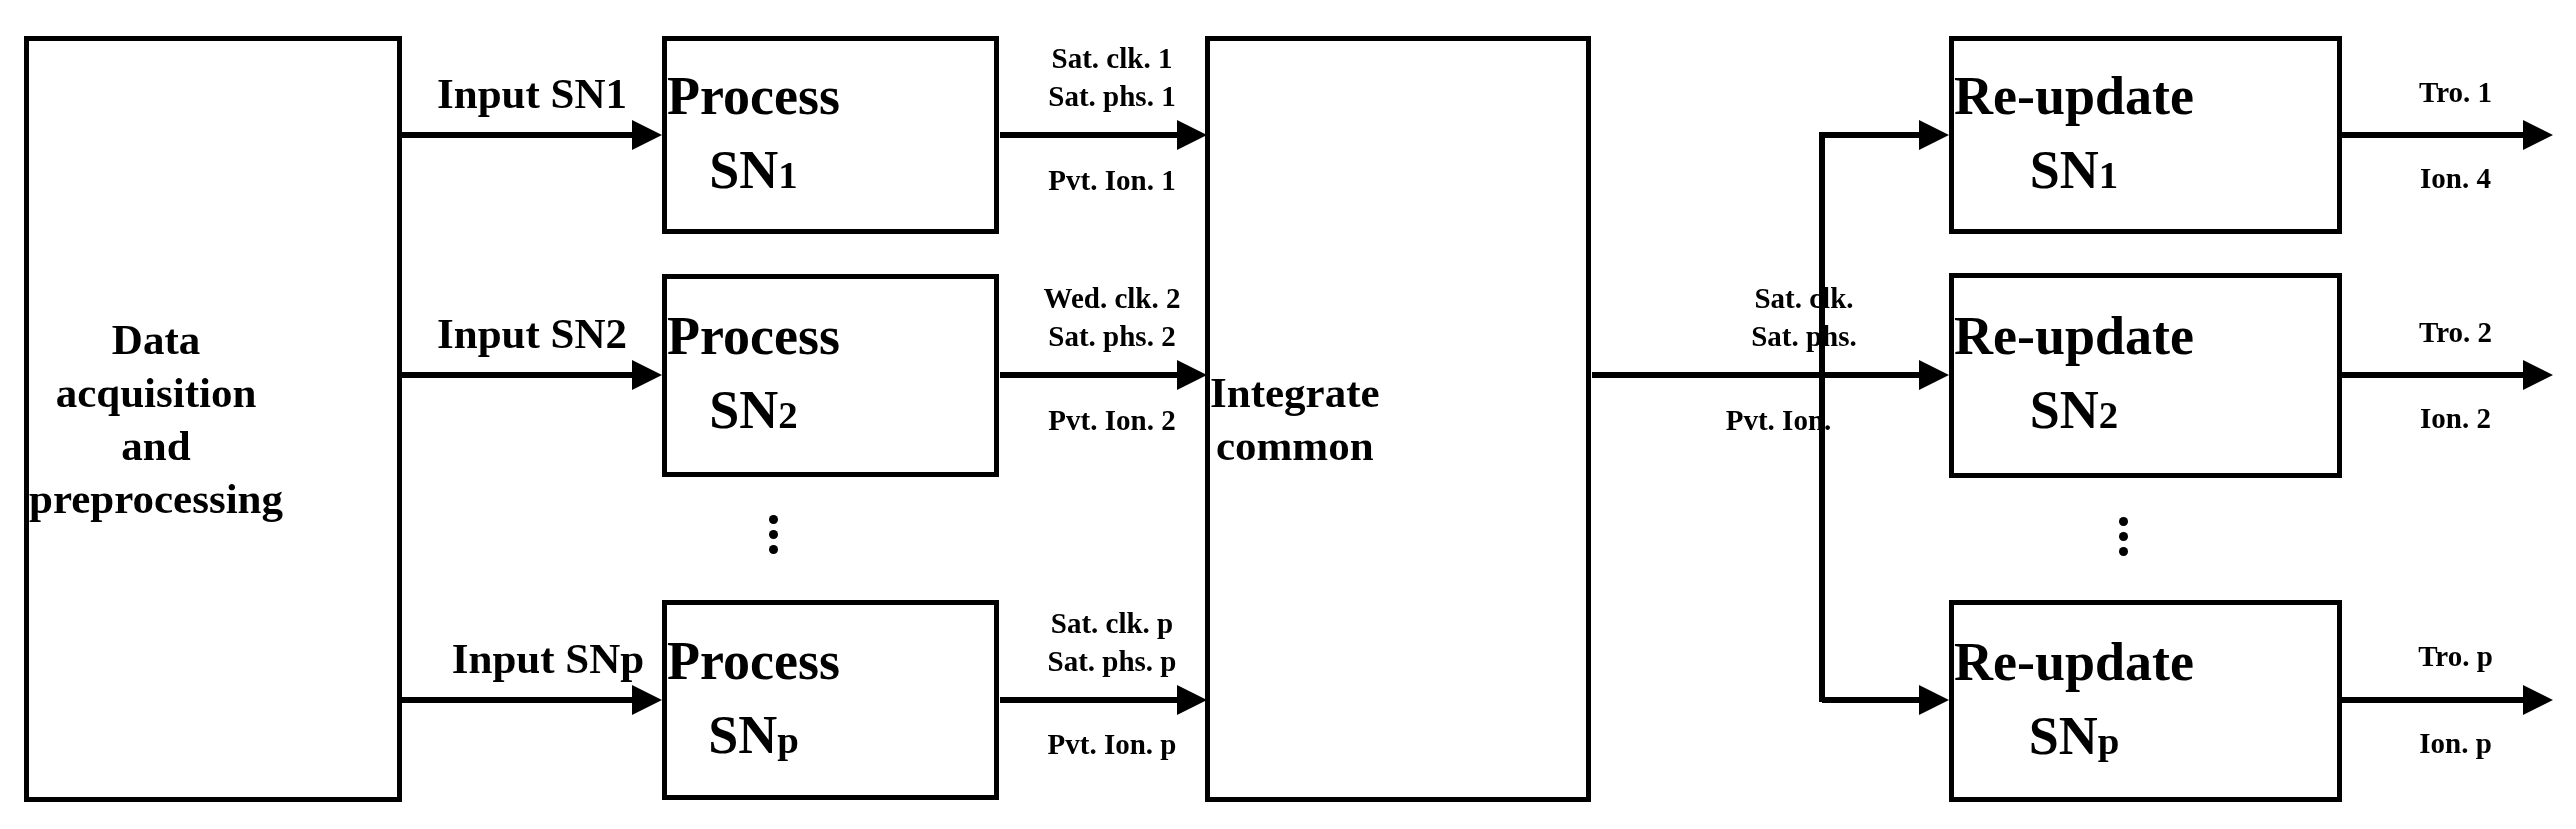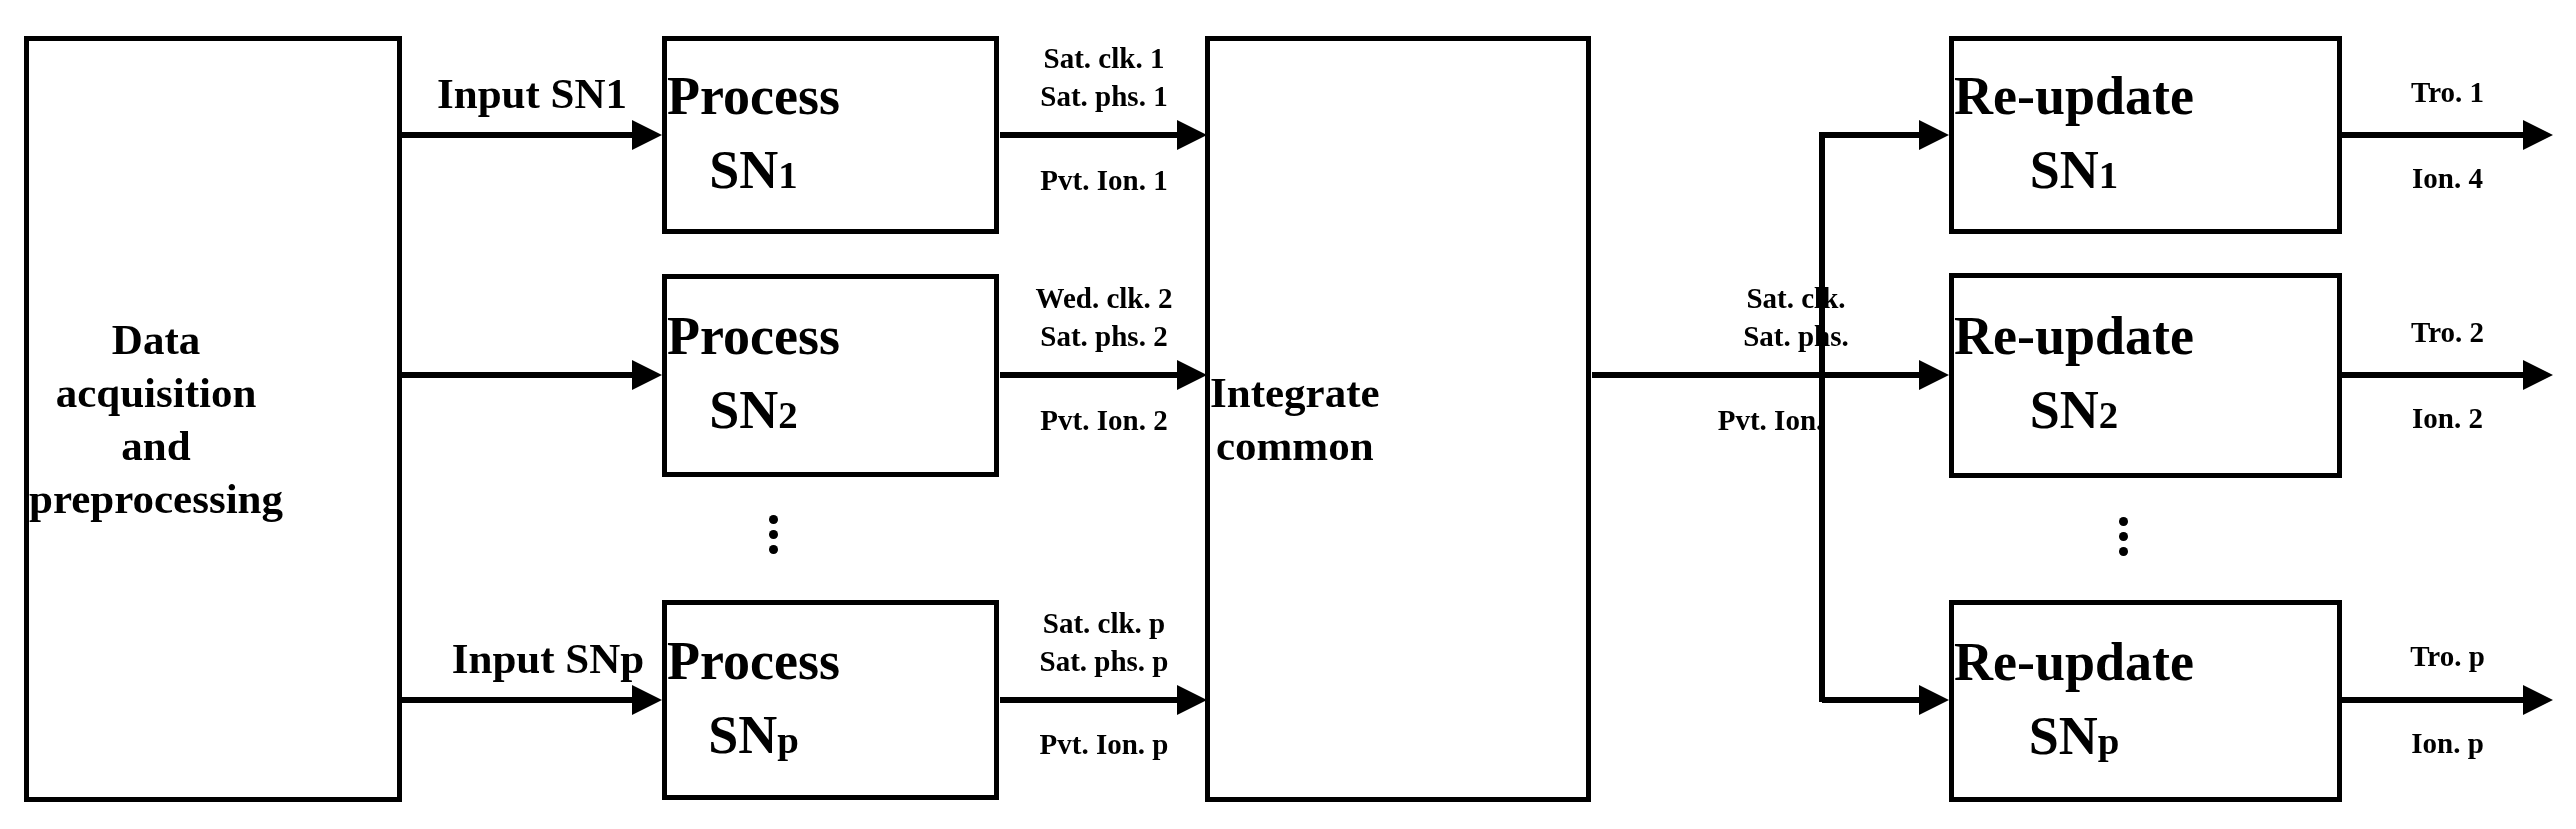--- a/index.html
+++ b/index.html
@@ -8,21 +8,21 @@
   .canvas{position:absolute;left:0;top:0;width:2576px;height:829px;background:#ffffff;}
   .box{position:absolute;border:5.6px solid #000;background:#ffffff;box-sizing:border-box;
        display:flex;align-items:center;justify-content:flex-start;text-align:center;}
   .hline{position:absolute;height:5.6px;background:#000;}
   .vline{position:absolute;width:5.6px;background:#000;}
   .ahead{position:absolute;width:0;height:0;
          border-top:15px solid transparent;border-bottom:15px solid transparent;
          border-left:30px solid #000;}
   .lbl{position:absolute;font-weight:bold;text-align:center;}
   .lbl-input{font-size:43px;line-height:45px;}
-  .lbl-small{font-size:29px;line-height:38px;}
+  .lbl-small{font-size:29px;line-height:38px;padding-left:8px;}
   .title-lg{font-weight:bold;font-size:54px;line-height:74px;}
   .title-md{font-weight:bold;font-size:43px;line-height:53px;}
   .sfx{font-size:0.72em;}
   .dots{position:absolute;display:flex;flex-direction:column;gap:6.4px;align-items:center;}
   .dot{width:8.8px;height:8.8px;border-radius:50%;background:#000;}
 </style>
 </head>
 <body>
 
 <div class="canvas">
@@ -33,20 +33,21 @@
       <div>acquisition</div>
       <div>and</div>
       <div>preprocessing</div>
     </div>
   </div>
 
   <div class="lbl lbl-input" style="left:402px;top:71px;width:260px">Input SN1</div>
   <div class="hline" style="left:402px;top:132px;width:232px"></div>
   <div class="ahead" style="left:632px;top:120px"></div>
 
+  <div class="lbl lbl-input" style="left:402px;top:311px;width:260px">Input SN2</div>
   <div class="hline" style="left:402px;top:372px;width:232px"></div>
   <div class="ahead" style="left:632px;top:360px"></div>
 
   <div class="lbl lbl-input" style="left:402px;top:636px;width:292px">Input SNp</div>
   <div class="hline" style="left:402px;top:697px;width:232px"></div>
   <div class="ahead" style="left:632px;top:685px"></div>
 
   <div class="box" style="left:662px;top:36px;width:337px;height:198px">
     <div class="title-lg">
       <div>Process</div>

